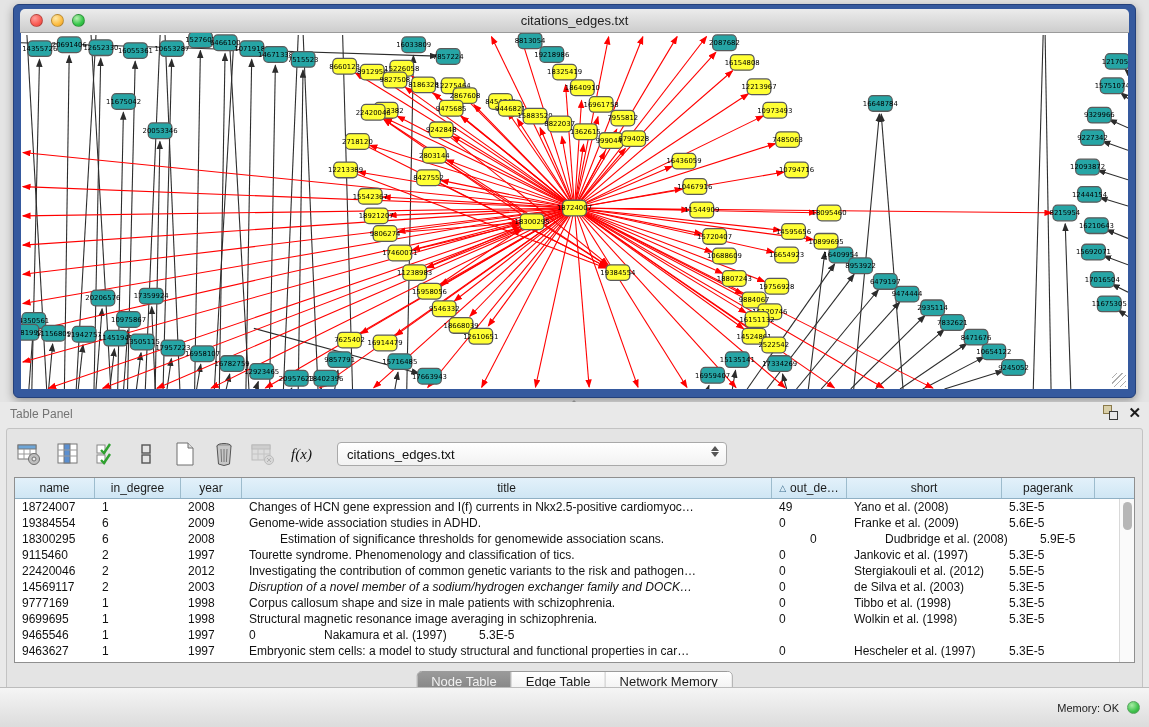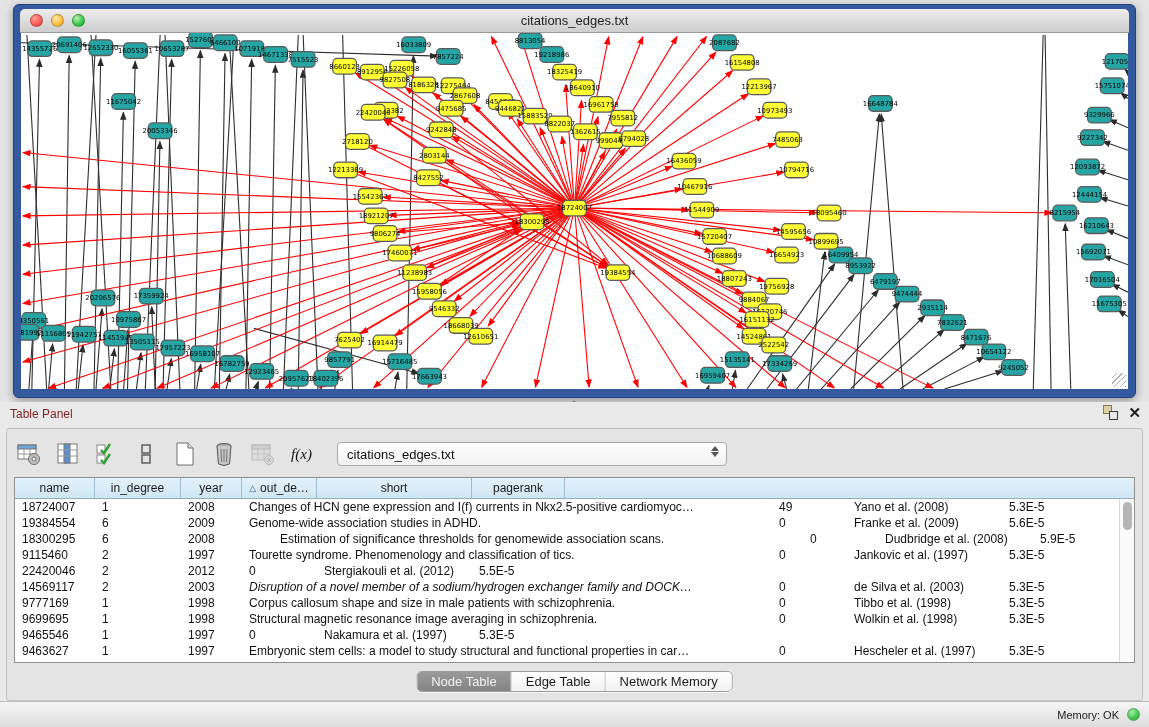--- a/index.html
+++ b/index.html
@@ -25,21 +25,21 @@
     background:repeating-linear-gradient(135deg, transparent 0 3px, #9a9a9a 3px 4px); opacity:.8; }
 
   
   .divider-handle { position:absolute; left:568px; top:399px; width:10px; height:6px; }
   .divider-handle:before { content:""; position:absolute; left:2px; top:1px;
     border-left:4px solid transparent; border-right:4px solid transparent; border-bottom:4px solid #8a8a8a; }
 
   
   .table-panel { position:absolute; left:0; top:402px; width:1149px; height:303px; background:#e9e9e9; }
   .tp-header { position:relative; height:24px; background:#e9e9e9; }
-  .tp-title { position:absolute; left:10px; top:5px; font-size:12px; color:#7f1d1d; }
+  .tp-title { position:absolute; left:10px; top:5px; font-size:12px; color:#737373; }
   .tp-actions { position:absolute; right:8px; top:3px; display:flex; align-items:center; gap:10px; }
   .float-icon { position:relative; width:15px; height:15px; }
   .float-icon .sq-back { position:absolute; left:0; top:0; width:9px; height:9px; border:1px solid #8a7a49; background:#d9cfa8; }
   .float-icon .sq-front { position:absolute; right:0; bottom:0; width:9px; height:9px; border:1px solid #3a3a3a; background:#e9e9e9; }
   .close-icon { font-size:15px; font-weight:bold; color:#1a1a1a; line-height:15px; cursor:default; }
 
   .tp-body { position:absolute; left:6px; right:6px; top:26px; bottom:4px; background:#e4e4e4;
     border:1px solid #c3c3c3; border-radius:3px; }
 
   
@@ -70,21 +70,21 @@
 
   
   .seg-tabs { position:absolute; left:50%; transform:translateX(-50%); bottom:8px; display:flex; height:21px;
     border:1px solid #9b9b9b; border-radius:5px; overflow:hidden; background:#fdfdfd;
     box-shadow:0 1px 0 rgba(255,255,255,.7); }
   .seg { padding:0 14px; font-size:13px; display:flex; align-items:center; color:#1c1c1c; background:linear-gradient(#ffffff,#f1f1f1); border-right:1px solid #b9b9b9; }
   .seg:last-child { border-right:none; }
   .seg.selected { background:linear-gradient(#9a9a9a,#848484); color:#f2f2f2; }
 
   
-  .status-bar { position:absolute; left:0; bottom:0; width:1149px; height:26px;
+  .status-bar { position:absolute; left:0; bottom:0; width:1149px; height:40px;
     background:linear-gradient(#f5f5f5,#dcdcdc); border-top:1px solid #bcbcbc;
     display:flex; align-items:center; justify-content:flex-end; }
   .mem-label { font-size:11px; color:#222; margin-right:8px; }
   .mem-dot { width:13px; height:13px; border-radius:50%; margin-right:9px;
     background:radial-gradient(circle at 35% 30%, #a8eda6, #3fc24c 60%, #2f9c3c); border:1px solid #59a35f; }
 </style>
 </head>
 <body>
 
 <div class="net-window">
@@ -852,20 +852,23 @@
       <div class="thead" id="thead">
           <div class="th" style="width: 80px; flex: 0 0 80px;">
             <span>name</span>
           </div>
           <div class="th" style="width: 86px; flex: 0 0 86px;">
             <span>in_degree</span>
           </div>
           <div class="th" style="width: 61px; flex: 0 0 61px;">
             <span>year</span>
           </div>
+          <div class="th" style="width: 530px; flex: 0 0 530px;">
+            <span>title</span>
+          </div>
           <div class="th" style="width: 75px; flex: 0 0 75px;">
             <span class="sort">△</span>
             <span>out_de…</span>
           </div>
           <div class="th" style="width: 155px; flex: 0 0 155px;">
             <span>short</span>
           </div>
           <div class="th" style="width: 93px; flex: 0 0 93px;">
             <span>pagerank</span>
           </div>
@@ -904,20 +907,21 @@
             <div class="td" style="flex: 0 0 61px; width: 61px;">1997</div>
             <div class="td" style="flex: 0 0 530px; width: 530px;">Tourette syndrome. Phenomenology and classification of tics.</div>
             <div class="td" style="flex: 0 0 75px; width: 75px;">0</div>
             <div class="td" style="flex: 0 0 155px; width: 155px;">Jankovic et al. (1997)</div>
             <div class="td" style="flex: 0 0 93px; width: 93px;">5.3E-5</div>
           </div>
           <div class="tr">
             <div class="td" style="flex: 0 0 80px; width: 80px;">22420046</div>
             <div class="td" style="flex: 0 0 86px; width: 86px;">2</div>
             <div class="td" style="flex: 0 0 61px; width: 61px;">2012</div>
+            <div class="td" style="flex: 0 0 530px; width: 530px;">Investigating the contribution of common genetic variants to the risk and pathogen…</div>
             <div class="td" style="flex: 0 0 75px; width: 75px;">0</div>
             <div class="td" style="flex: 0 0 155px; width: 155px;">Stergiakouli et al. (2012)</div>
             <div class="td" style="flex: 0 0 93px; width: 93px;">5.5E-5</div>
           </div>
           <div class="tr">
             <div class="td" style="flex: 0 0 80px; width: 80px;">14569117</div>
             <div class="td" style="flex: 0 0 86px; width: 86px;">2</div>
             <div class="td" style="flex: 0 0 61px; width: 61px;">2003</div>
             <div class="td" style="flex: 0 0 530px; width: 530px; font-style: italic;">Disruption of a novel member of a sodium/hydrogen exchanger family and DOCK…</div>
             <div class="td" style="flex: 0 0 75px; width: 75px;">0</div>

